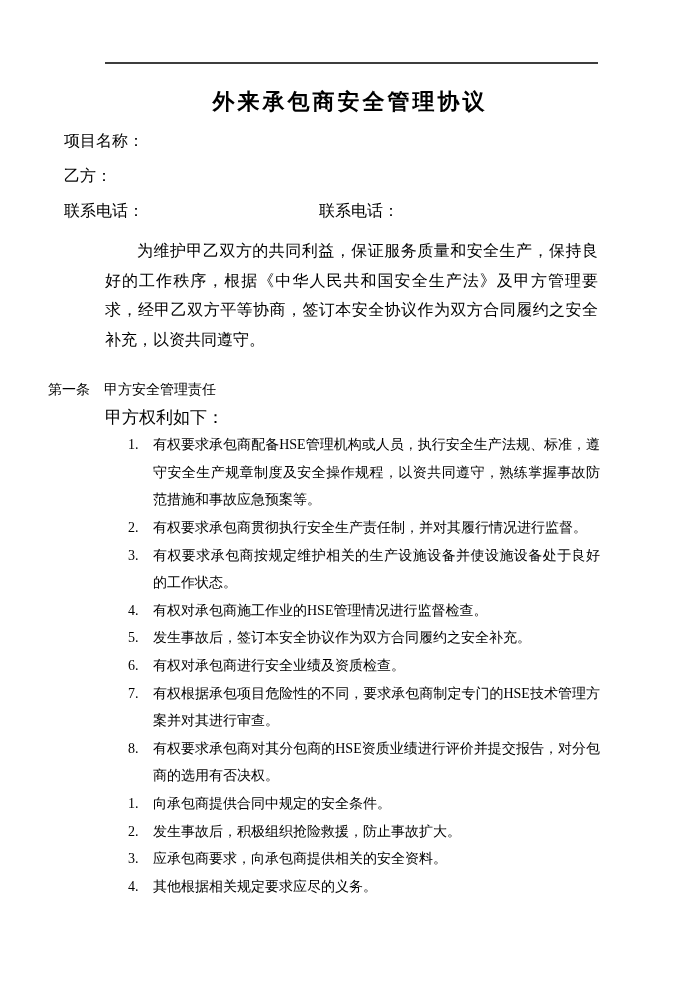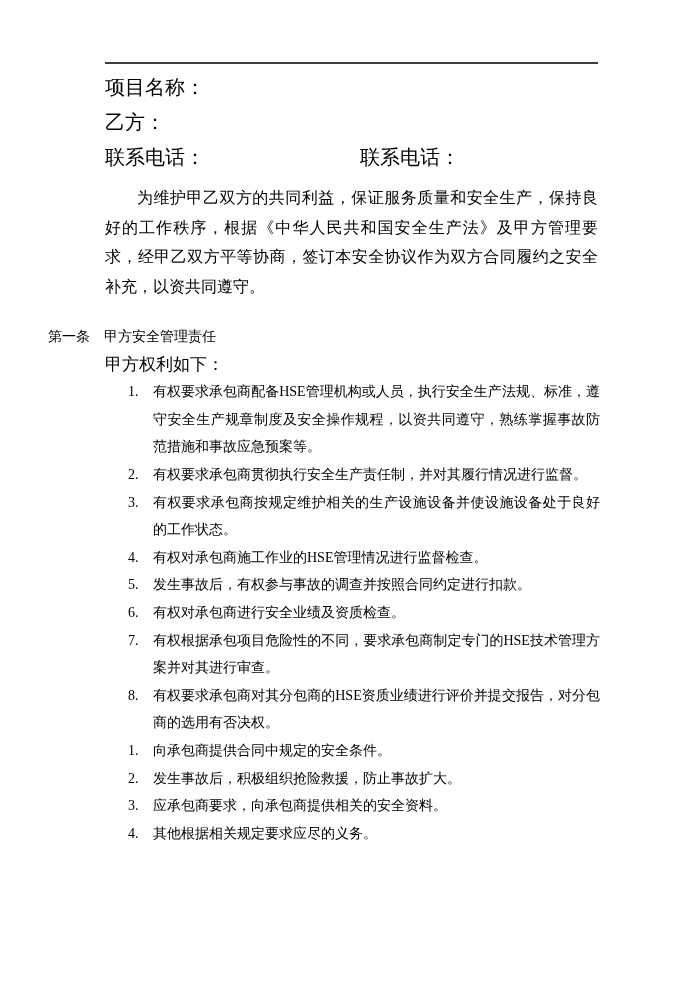--- a/index.html
+++ b/index.html
@@ -21,22 +21,22 @@
   .doc-title {
     margin-top: 23px;
     text-align: center;
     font-size: 22px;
     line-height: 30px;
     font-weight: bold;
     letter-spacing: 3px;
     font-family: "Liberation Sans", "DejaVu Sans", sans-serif;
   }
   .fields {
-    margin: 6px 102px 0 105px;
-    font-size: 20px;
+    margin: 6px 102px 0 64px;
+    font-size: 16px;
   }
   .field-row { display: flex; line-height: 35px; }
   .field-col-a { width: 255px; }
   .intro {
     margin: 8px 102px 0 105px;
     font-size: 16px;
     line-height: 29.5px;
     text-align: justify;
     text-indent: 2em;
   }
@@ -60,20 +60,21 @@
   .item-num { flex: 0 0 25px; }
   .item-text { flex: 1; text-align: justify; }
 </style>
 </head>
 <body>
 
 <div class="page">
 
   <div class="header-rule"></div>
 
+  <h1 class="doc-title">外来承包商安全管理协议</h1>
 
   <div class="fields">
     <div class="field-row">
       <span class="field-col-a">项目名称：</span>
     </div>
     <div class="field-row">
       <span>乙方：</span>
     </div>
     <div class="field-row">
       <span class="field-col-a">联系电话：</span>
@@ -98,21 +99,21 @@
     <div class="list-item">
       <span class="item-num">3.</span>
       <span class="item-text">有权要求承包商按规定维护相关的生产设施设备并使设施设备处于良好的工作状态。</span>
     </div>
     <div class="list-item">
       <span class="item-num">4.</span>
       <span class="item-text">有权对承包商施工作业的HSE管理情况进行监督检查。</span>
     </div>
     <div class="list-item">
       <span class="item-num">5.</span>
-      <span class="item-text">发生事故后，有权参与事故的调查并按照合同约定进行扣款。</span>
+      <span class="item-text">发生事故后，签订本安全协议作为双方合同履约之安全补充。</span>
     </div>
     <div class="list-item">
       <span class="item-num">6.</span>
       <span class="item-text">有权对承包商进行安全业绩及资质检查。</span>
     </div>
     <div class="list-item">
       <span class="item-num">7.</span>
       <span class="item-text">有权根据承包项目危险性的不同，要求承包商制定专门的HSE技术管理方案并对其进行审查。</span>
     </div>
     <div class="list-item">

